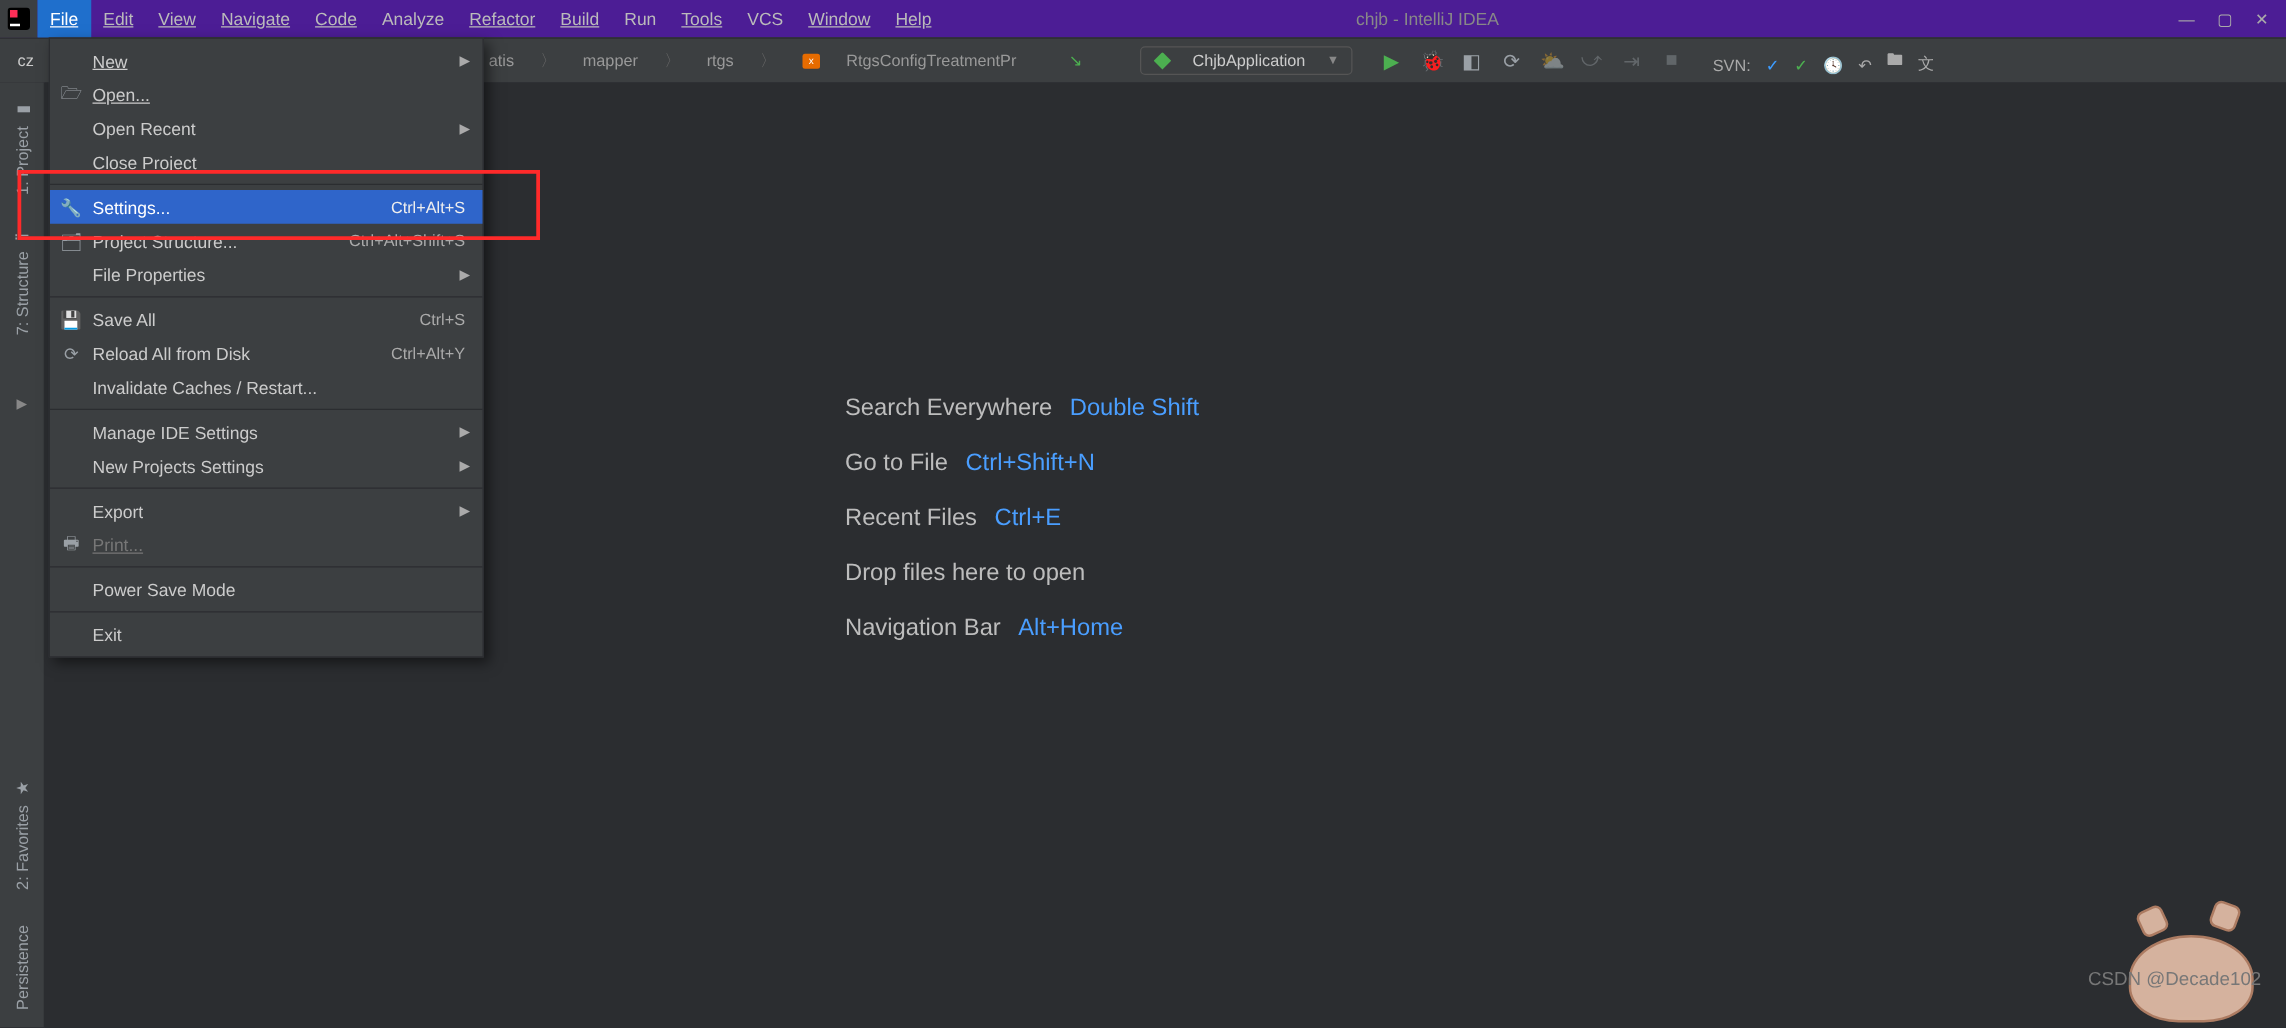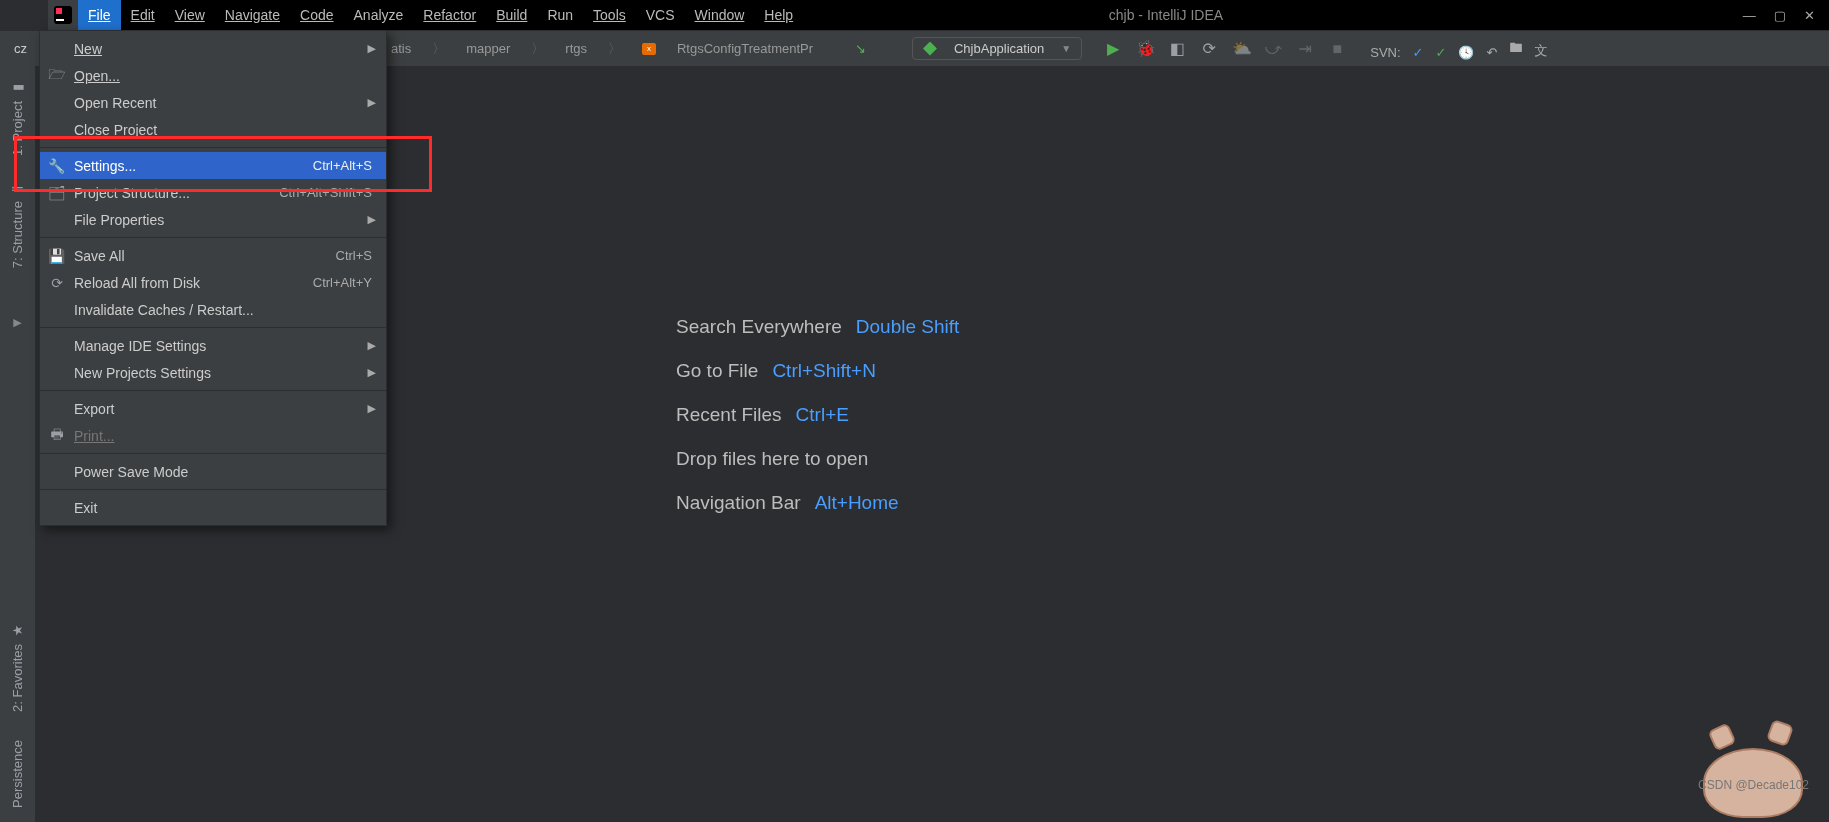--- a/index.html
+++ b/index.html
@@ -9,27 +9,26 @@
     color: #bbbbbb;
     width: 1829px;
     height: 822px;
     overflow: hidden;
     font-size: 14px;
     position: relative;
   }
   
   .menubar {
     height: 30px;
-    background: #000000;
+    background: #4c1d95;
     display: flex;
     align-items: center;
     padding: 0 0 0 0;
     color: #bbbbbb;
     font-size: 14px;
-    margin-left: 48px;
   }
   .app-icon {
     width: 30px; height: 30px; display:flex; align-items:center; justify-content:center;
     background:#3c3f41;
   }
   .app-icon svg { width: 18px; height: 18px; }
   .menubar .menu-item {
     padding: 0 10px;
     height: 100%;
     display: flex;
@@ -140,21 +139,21 @@
   }
 
   
   .mascot {
     position:absolute; right:6px; bottom:4px; width:140px; height:110px;
     opacity:.85; pointer-events:none;
   }
   .mascot .body { position:absolute; bottom:0; left:20px; width:100px; height:70px; background:#f4cbb2; border-radius:50% 50% 40% 40%; border:2px solid #c48a6b;}
   .mascot .ear1 { position:absolute; top:18px; left:28px; width:22px; height:22px; background:#f4cbb2; border:2px solid #c48a6b; border-radius:6px; transform:rotate(-25deg);}
   .mascot .ear2 { position:absolute; top:14px; left:86px; width:22px; height:22px; background:#f4cbb2; border:2px solid #c48a6b; border-radius:6px; transform:rotate(20deg);}
-  .watermark { position:absolute; right:20px; bottom:30px; color:#777; font-size:12px; z-index:5;}
+  .watermark { position:absolute; right:20px; bottom:30px; color:#777; font-size:15px; z-index:5;}
 
 </style>
 </head>
 <body>
 
 <div class="menubar">
   <div class="app-icon">
     <svg viewBox="0 0 18 18">
         <rect width="18" height="18" rx="3" fill="#000"></rect>
         <rect x="2" y="2" width="6" height="6" fill="#fe2e57"></rect>

